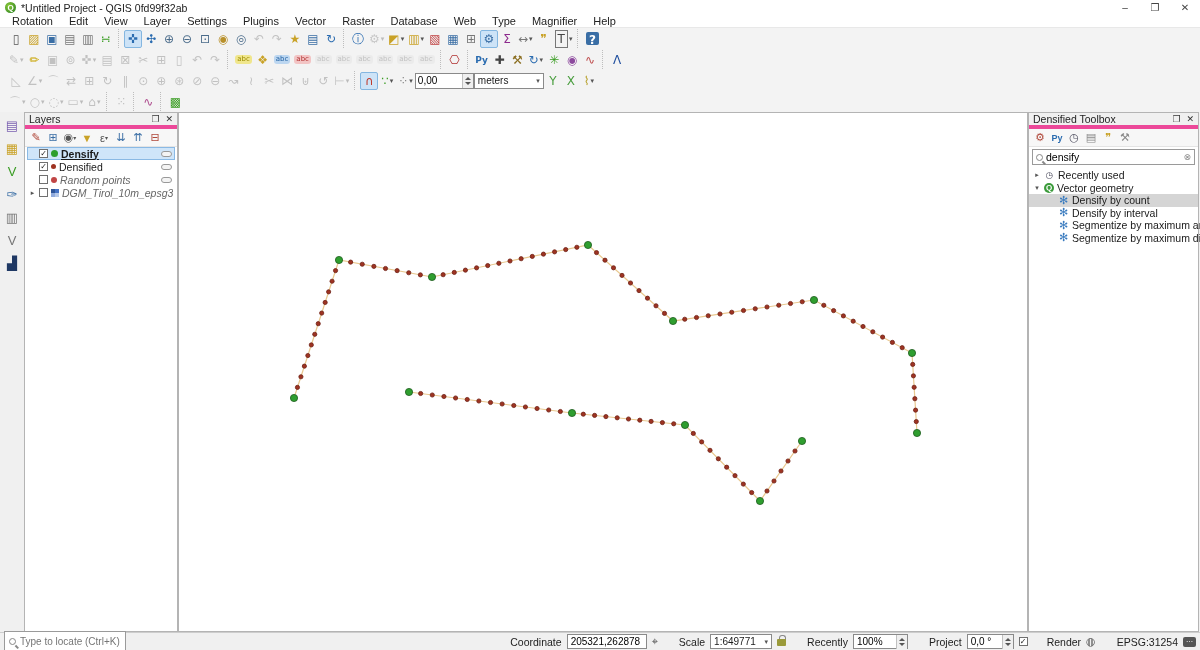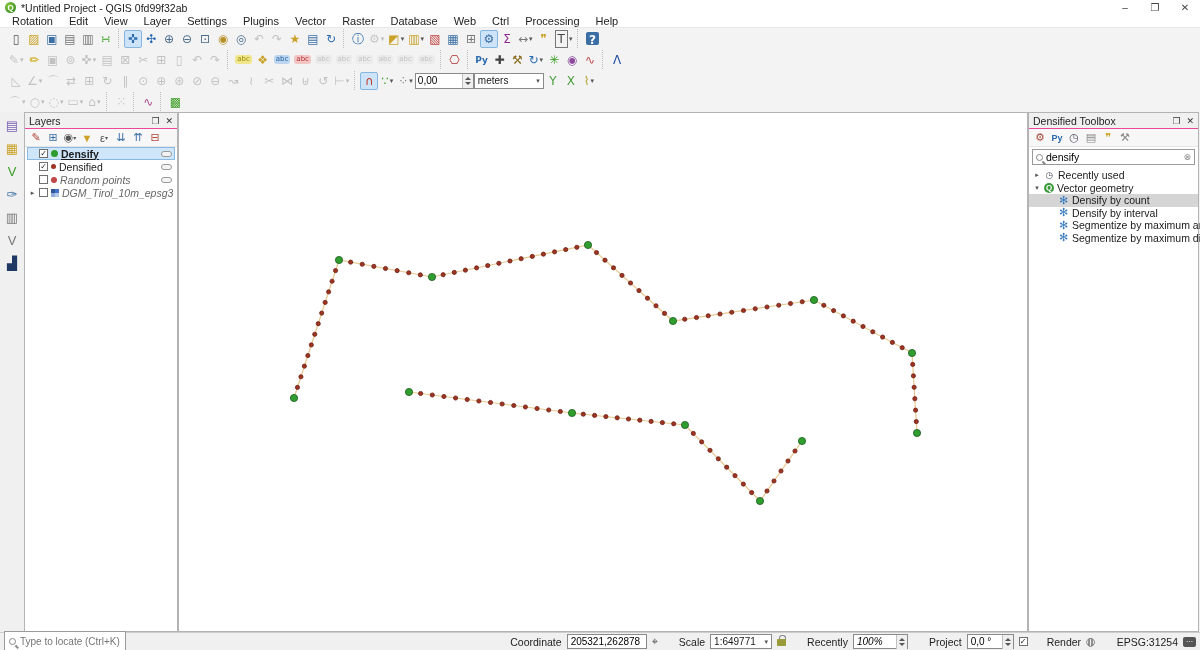--- a/index.html
+++ b/index.html
@@ -46,21 +46,21 @@
   .help-badge { background:#3a6ea5; color:#fff; border-radius:2px; width:13px; height:13px; font-size:10px; line-height:13px; text-align:center; font-weight:bold; }
 
   
   .main { position:absolute; top:112px; left:0; width:1200px; height:520px; }
   .left-strip { position:absolute; left:0; top:0; width:24px; height:520px; background:#f0f0f0;
     display:flex; flex-direction:column; align-items:center; padding-top:6px; gap:7px; }
   .dock-icon { width:18px; height:16px; text-align:center; font-size:13px; line-height:16px; }
 
   .panel { position:absolute; background:#ffffff; border:1px solid #b4b4b4; }
   .panel-title { height:16px; background:#f0f0f0; display:flex; align-items:center; padding:0 4px;
-    border-bottom:1px solid #ec4899; font-size:10.5px; }
+    border-bottom:4px solid #ec4899; font-size:10.5px; }
   .panel-title .pt-label { flex:1; color:#222; }
   .pt-btn { font-size:9px; color:#333; margin-left:6px; }
   .panel-tools { height:18px; background:#f7f7f7; display:flex; align-items:center; padding:0 3px; gap:1px; border-bottom:1px solid #e4e4e4; }
   .ptool { min-width:16px; height:16px; display:flex; align-items:center; justify-content:center; font-size:11px; }
   .ptool .dd { font-size:6px; color:#555; }
 
   
   #layers-panel { left:24px; top:0; width:154px; height:520px; }
   .layer-row { display:flex; align-items:center; height:13px; margin:0 2px; padding:0 1px; gap:3px; border:1px solid transparent; }
   .layer-row.selected { background:#cfe5f9; border-color:#8ab9e4; }
@@ -131,22 +131,22 @@
       <span class="menu-item">Rotation</span>
       <span class="menu-item">Edit</span>
       <span class="menu-item">View</span>
       <span class="menu-item">Layer</span>
       <span class="menu-item">Settings</span>
       <span class="menu-item">Plugins</span>
       <span class="menu-item">Vector</span>
       <span class="menu-item">Raster</span>
       <span class="menu-item">Database</span>
       <span class="menu-item">Web</span>
-      <span class="menu-item">Ctrl</span>
-      <span class="menu-item">Processing</span>
+      <span class="menu-item">Type</span>
+      <span class="menu-item">Magnifier</span>
       <span class="menu-item">Help</span>
     </div>
 
   <div class="toolbars" id="toolbars">
       <div class="tb-row">
         <div class="tb-group">
           <span class="tbtn">
             <span class="glyph" style="color: rgb(85, 85, 85);">▯</span>
           </span>
           <span class="tbtn">
@@ -773,21 +773,21 @@
       </div>
       <span class="sb-icon">⌖</span>
       <span class="sb-label">Scale</span>
       <div class="tb-select" style="min-width:62px;height:15px">
         <span>1:649771</span>
         <span class="arr">▾</span>
       </div>
       <span class="lock"></span>
       <span class="sb-label">Recently</span>
       <div class="sb-input">
-        <input style="width: 42px; font-style: italic;" value="100%">
+        <input style="width: 42px;" value="100%">
         <span class="spinner">
             <i class="up"></i>
             <i class="dn"></i>
           </span>
       </div>
       <span class="sb-label">Project</span>
       <div class="sb-input">
         <input style="width: 34px;" value="0,0 °">
         <span class="spinner">
             <i class="up"></i>

